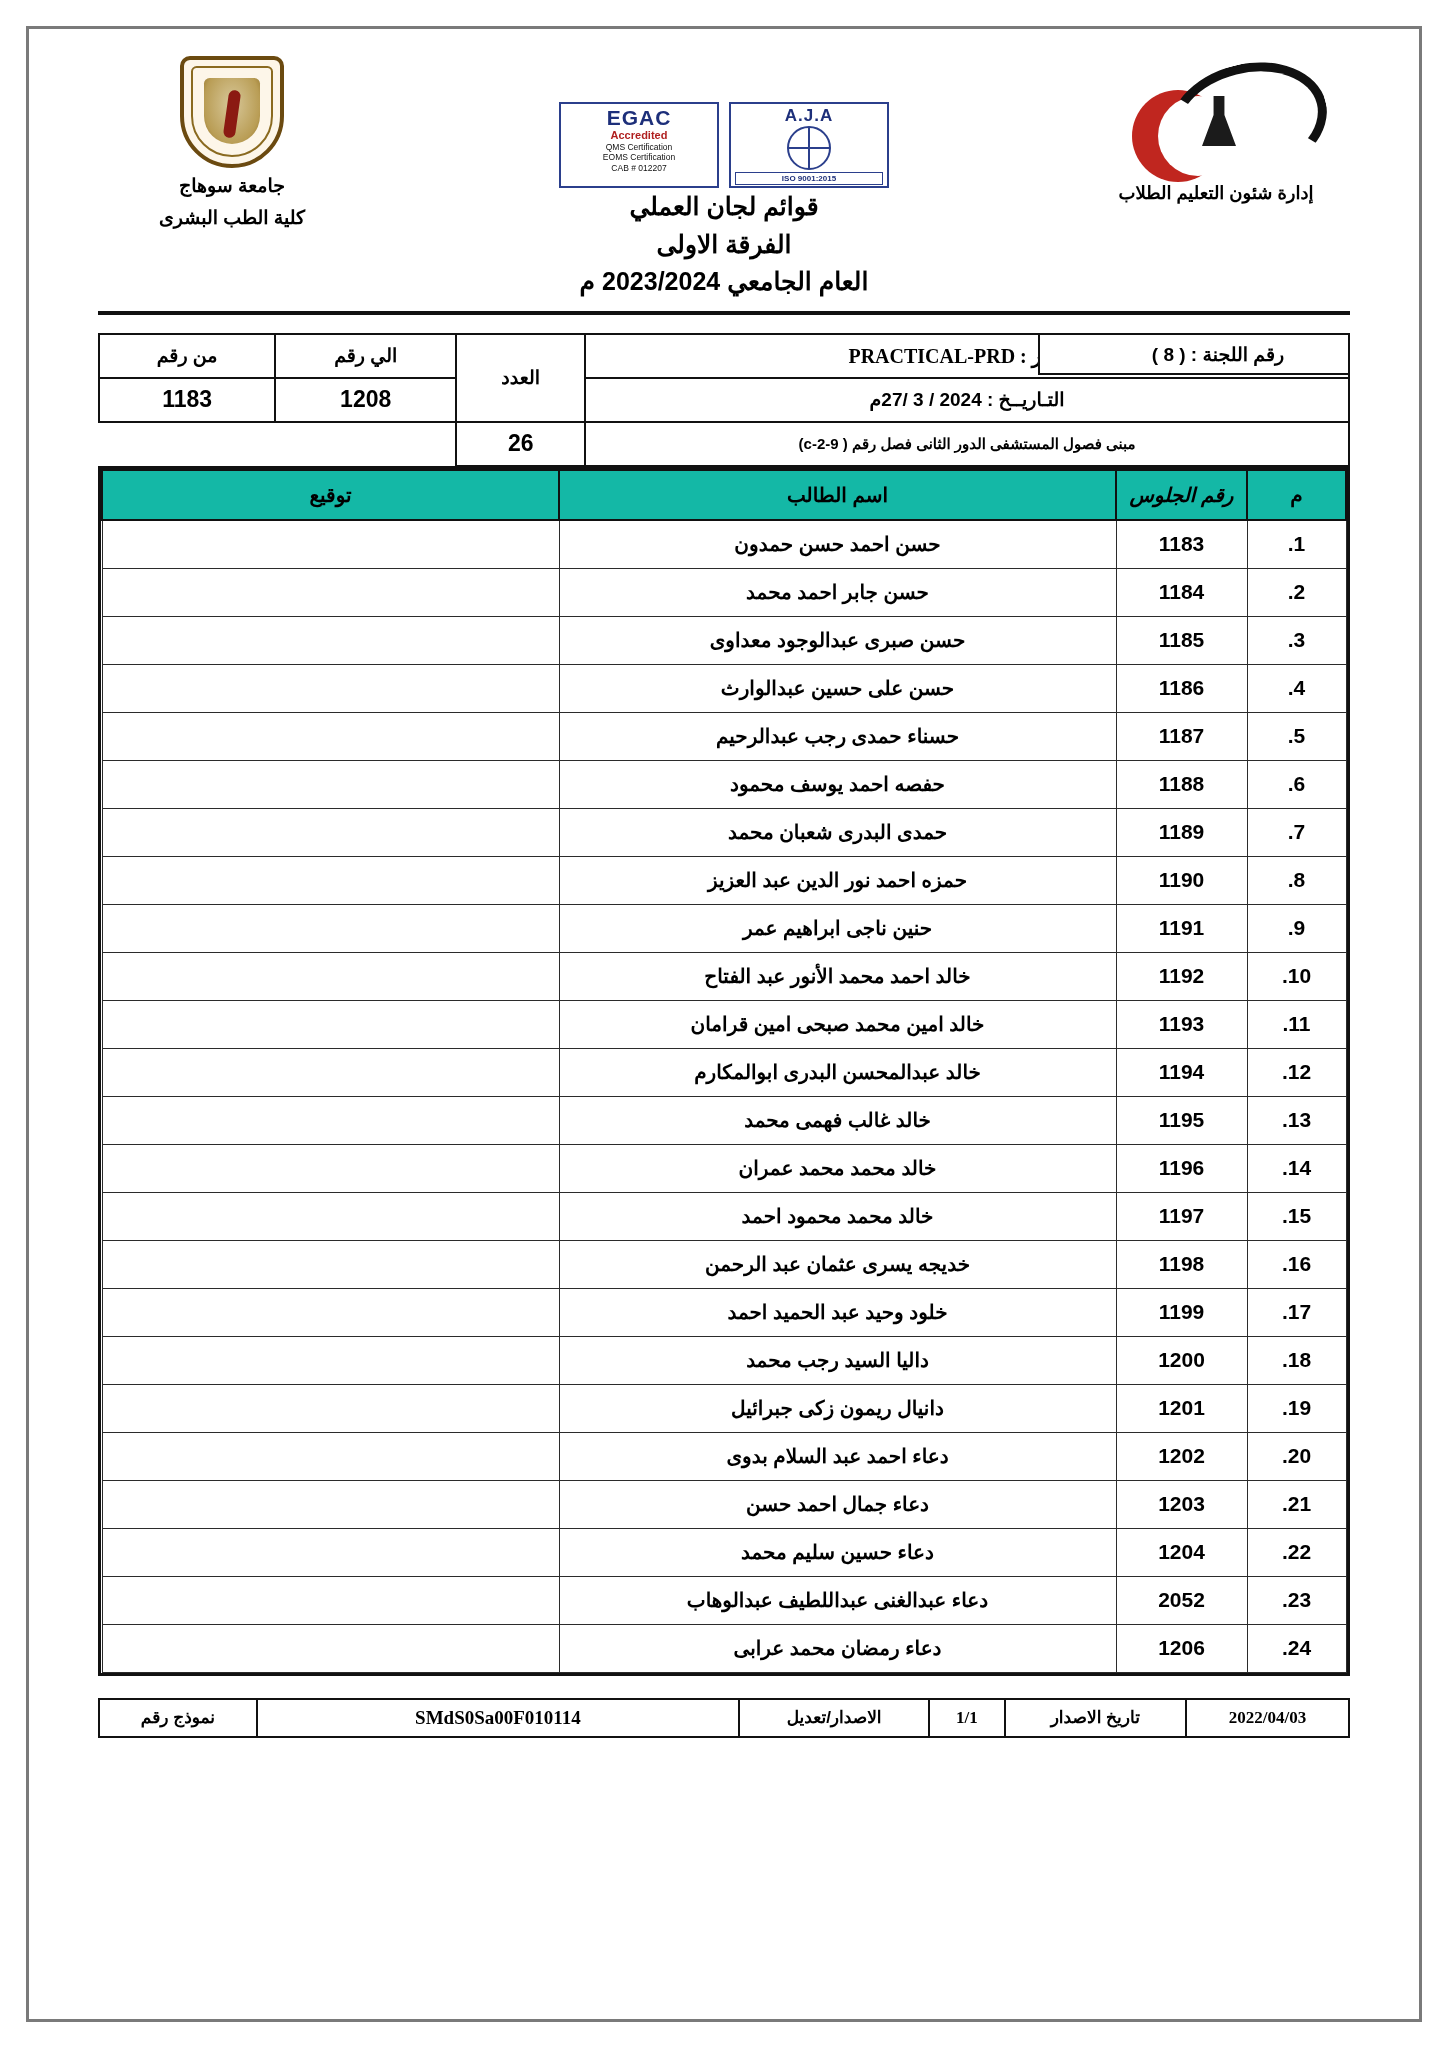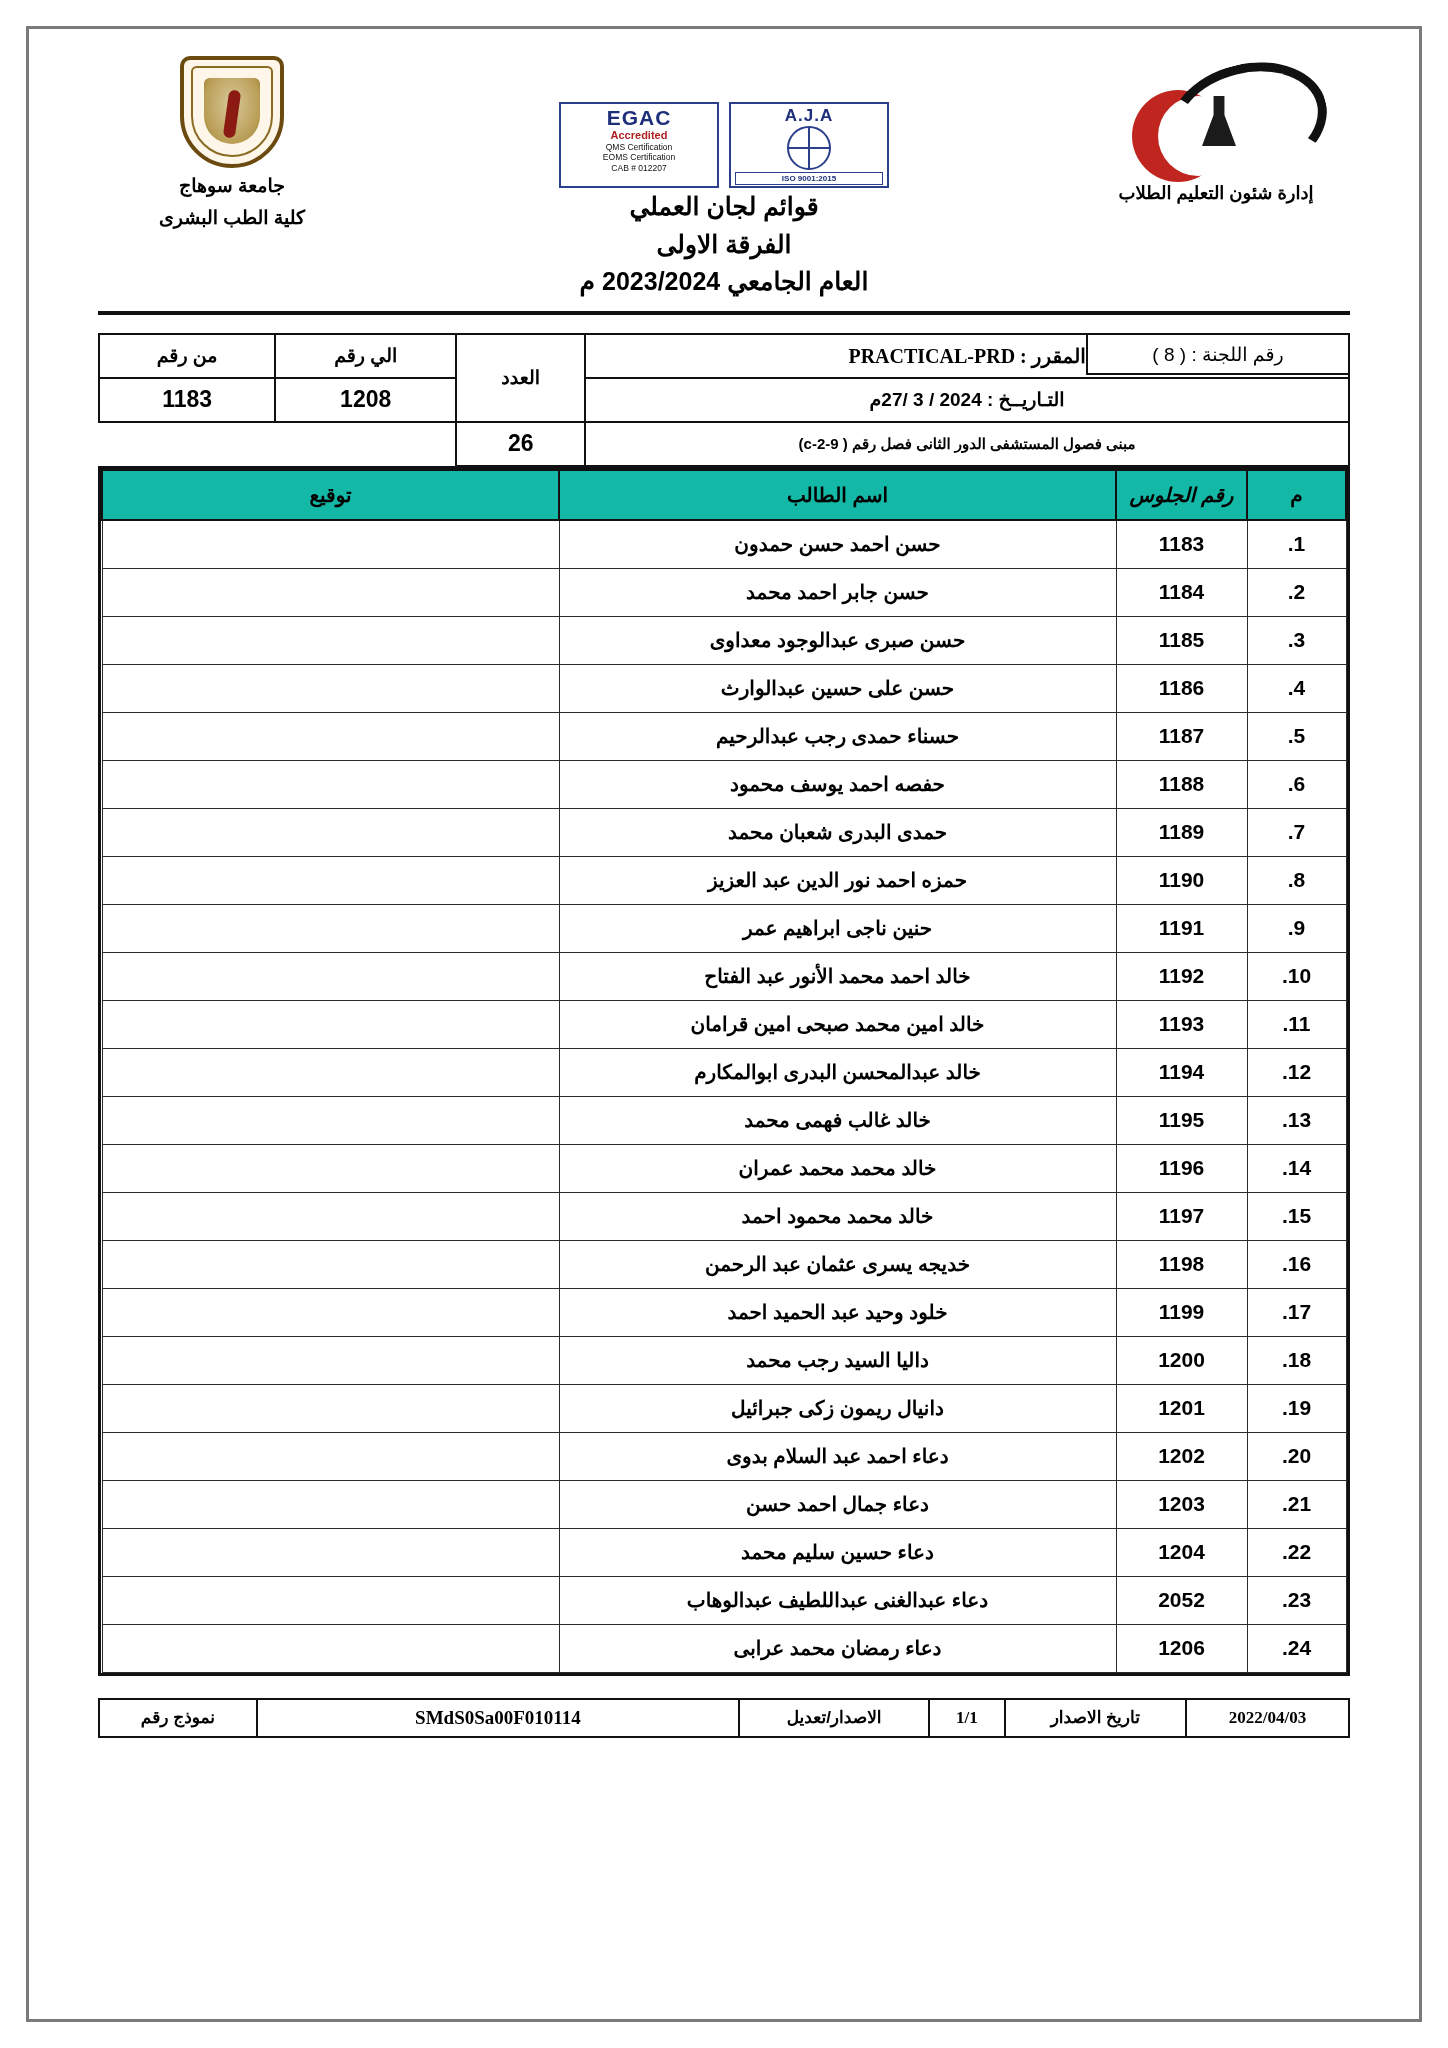--- a/index.html
+++ b/index.html
@@ -573,14 +573,14 @@
           <td>نموذج رقم</td>
         </tr>
       </tbody>
         </table>
     </div>
 
   </div>
 
   <div style="position:absolute; right:98px; top:333px; width:260px; height:38px;
               border:2px solid #111; display:flex; align-items:center; justify-content:center;
-              font-size:19px; font-weight:normal; background:#fff;">رقم اللجنة : ( 8 )</div>
+              font-size:19px; font-weight:bold; background:#fff;padding-left:48px;">رقم اللجنة : ( 8 )</div>
 </div>
 
 </body></html>

